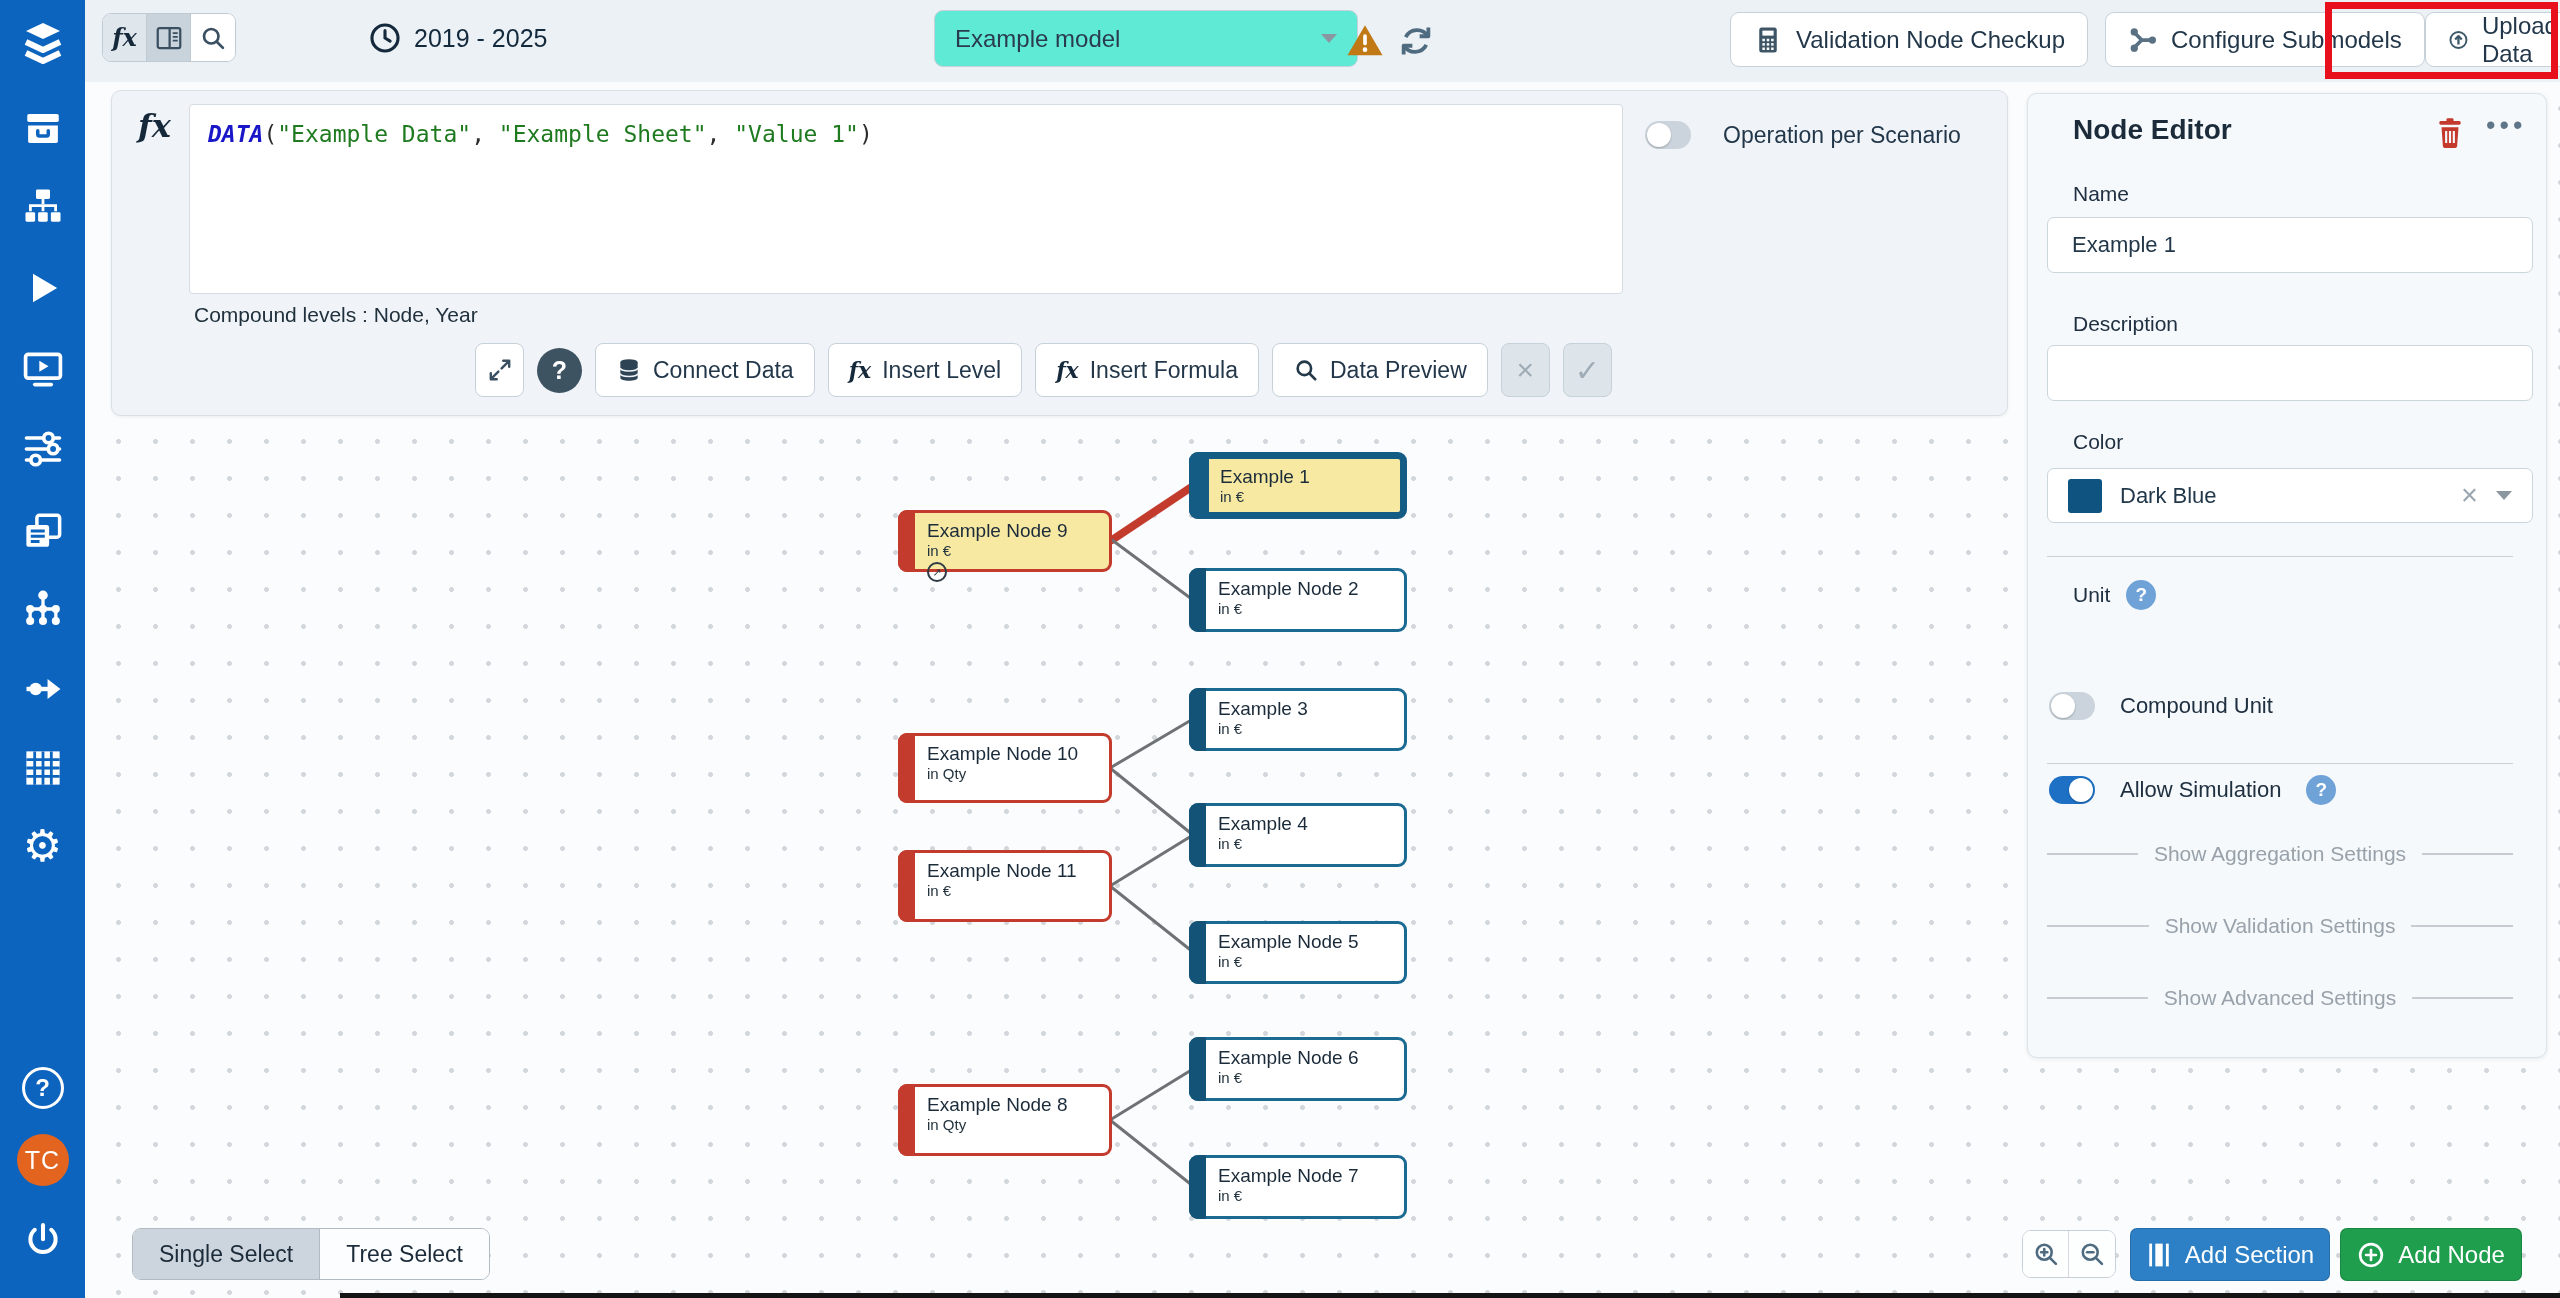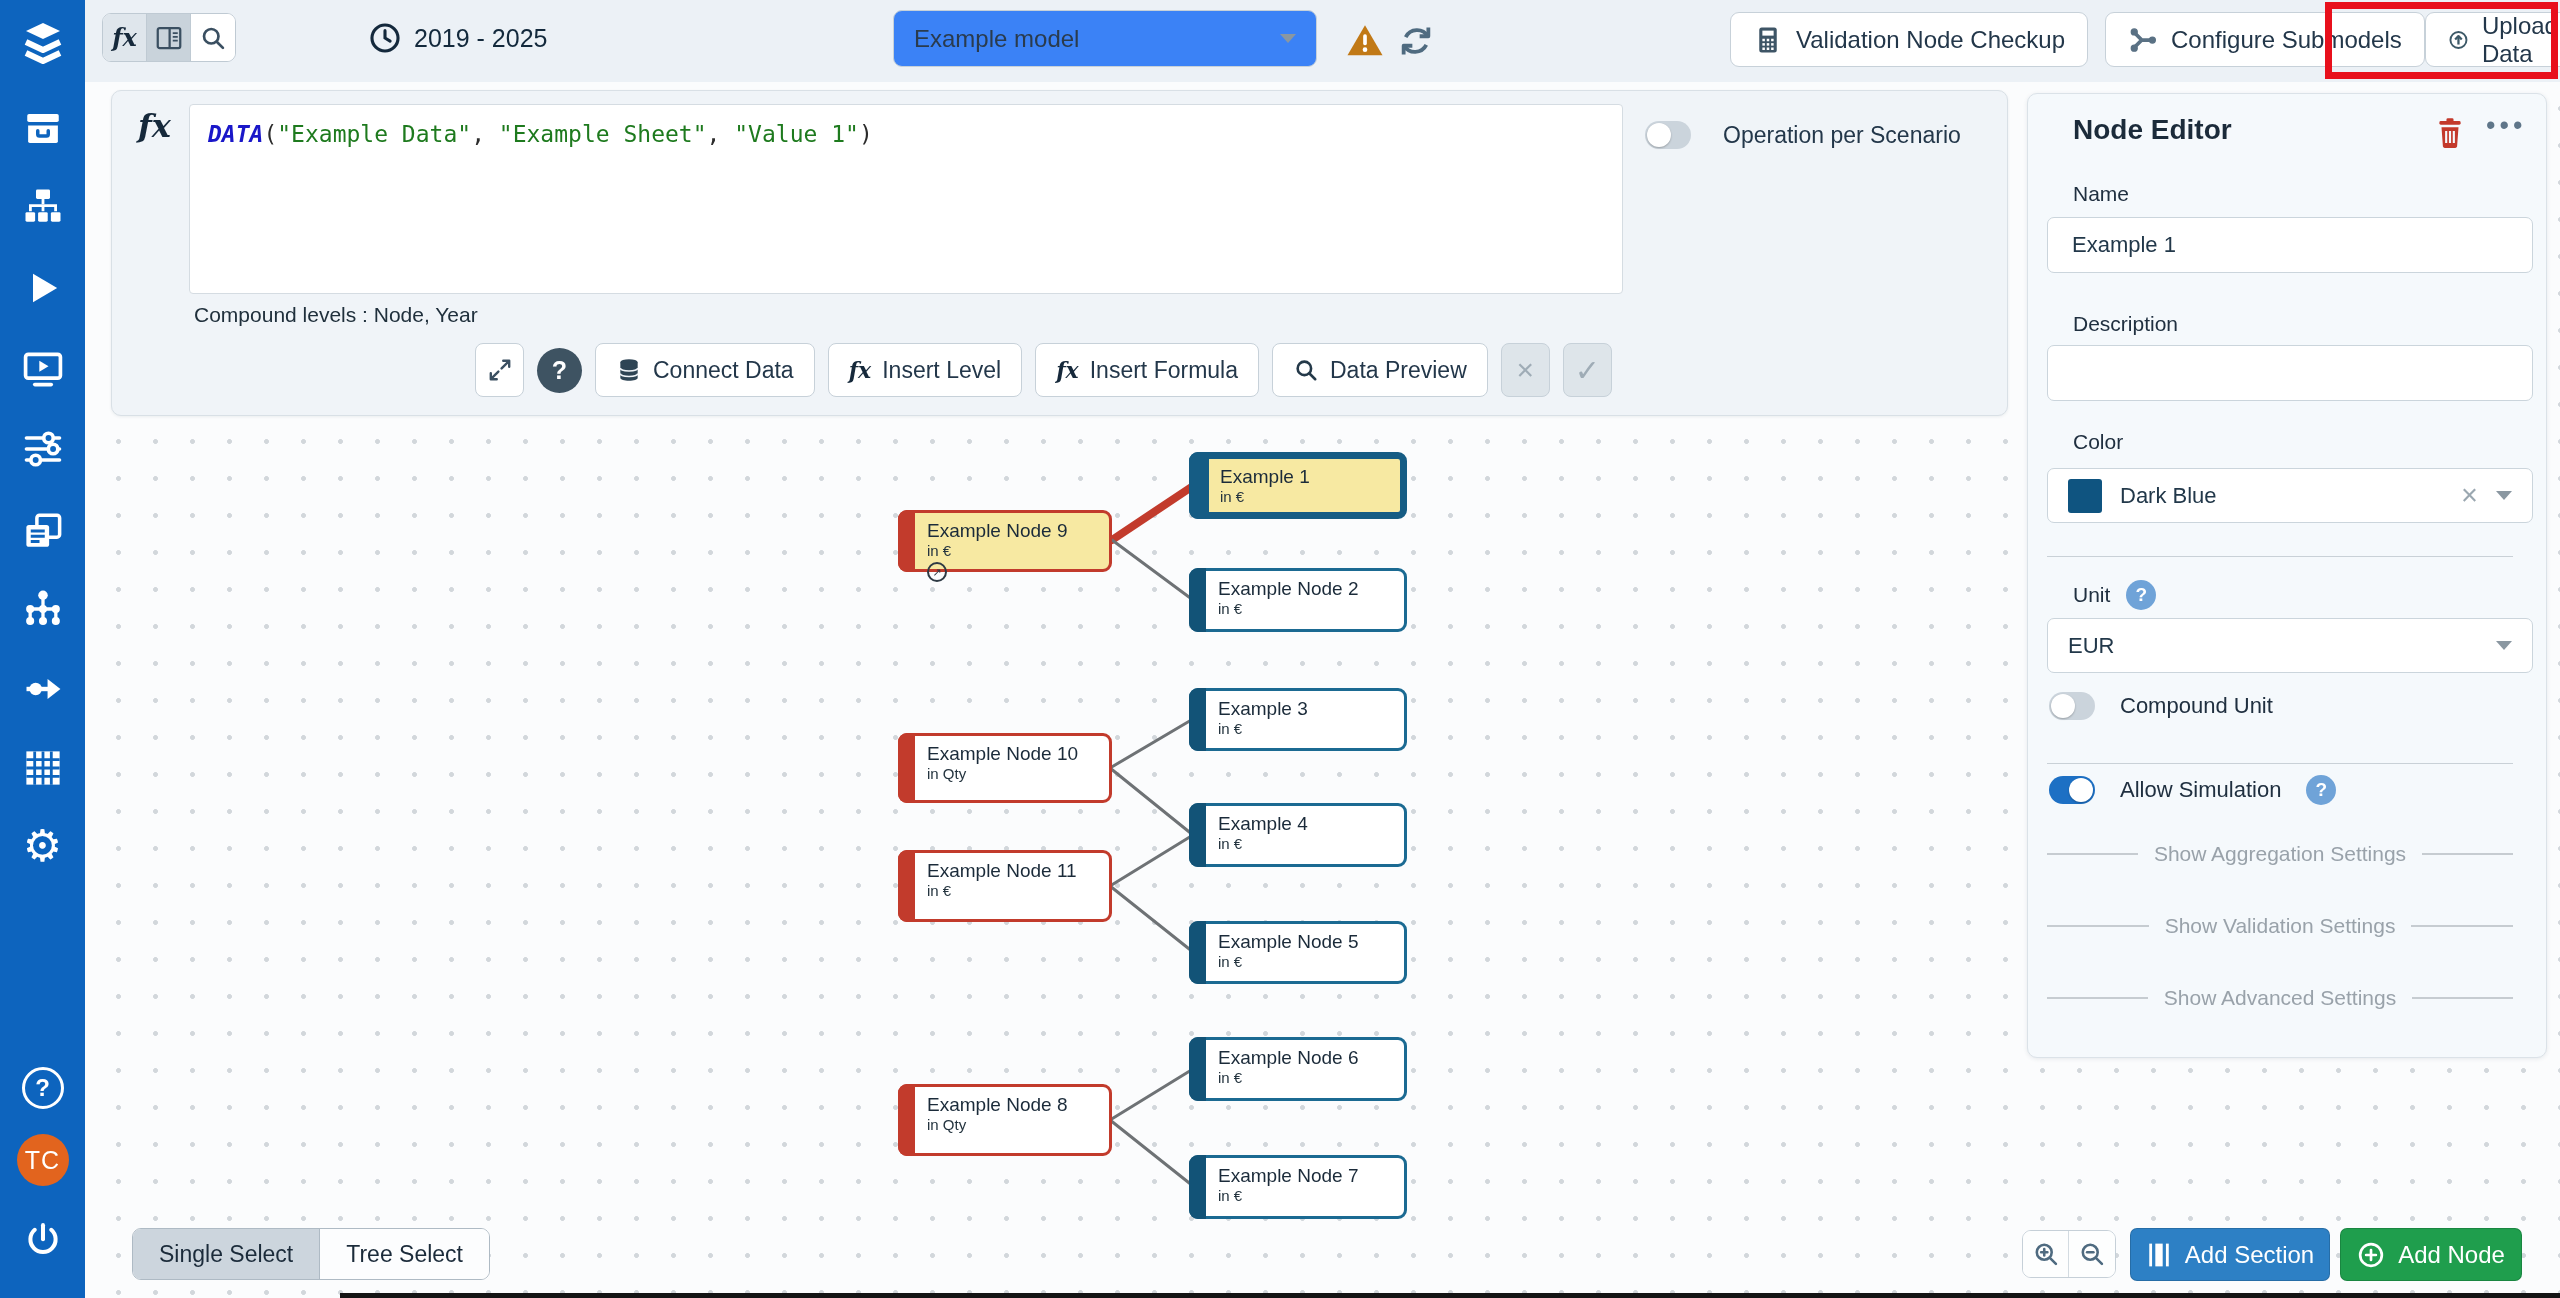--- a/index.html
+++ b/index.html
@@ -19,21 +19,21 @@
   .topbar { position:absolute; left:85px; top:0; width:2475px; height:82px; background:#ECF1F6; z-index:10; }
   .btn-group { position:absolute; display:inline-flex; border:1.5px solid #BFCAD3; border-radius:9px; overflow:hidden; background:#fff; }
   .bg-seg { width:44px; height:47px; display:flex; align-items:center; justify-content:center; border-right:1.5px solid #BFCAD3; }
   .bg-seg:last-child { border-right:none; }
   .seg-fx { background:#DFE6EC; }
   .seg-table { background:#C9D3DB; }
   .seg-search { background:#FFFFFF; }
   .fx-glyph { font-family:"DejaVu Serif", serif; font-style:italic; font-weight:bold; color:#16293B; }
   .clock-row { position:absolute; left:283px; top:21px; display:flex; align-items:center; gap:12px; }
   .year-text { font-size:25px; color:#13293C; }
-  .model-select { position:absolute; left:808px; top:10px; width:424px; height:57px; background:#3b82f6; border:1.5px solid #C7D1D9; border-radius:9px; display:flex; align-items:center; padding:0 20px; }
+  .model-select { position:absolute; left:849px; top:10px; width:424px; height:57px; background:#5eead4; border:1.5px solid #C7D1D9; border-radius:9px; display:flex; align-items:center; padding:0 20px; }
   .model-select span.val { font-size:24px; color:#2A3B4D; flex:1; }
   .chevron { width:0; height:0; border-left:8px solid transparent; border-right:8px solid transparent; border-top:9px solid #8A97A1; }
   .tb-icon { position:absolute; top:0; height:82px; display:flex; align-items:center; }
   .tb-btn { position:absolute; top:12px; height:55px; background:#fff; border:1.5px solid #C7D1D9; border-radius:9px; display:flex; align-items:center; gap:13px; padding:0 22px; font-size:24px; color:#23374A; }
   .hl-red { position:absolute; left:2325px; top:2px; width:233px; height:77px; border:7px solid #E8101C; z-index:55; pointer-events:none; }
   
   .canvas {
     position:absolute; left:85px; top:82px; width:2475px; height:1216px;
     background-color:#FBFCFD;
     background-image:radial-gradient(#D2D7DB 2.2px, transparent 2.4px);
@@ -438,24 +438,20 @@
   </div>
 
   <div class="ne-divider" style="top:462px"></div>
 
   <label class="ne-label" style="top:486px; display:flex; align-items:center; gap:16px;">
     <span>Unit</span>
     <span class="help-blue">
         <i style="font-style:normal">?</i>
       </span>
   </label>
-  <div class="ne-select" style="top:524px">
-    <span class="val">EUR</span>
-    <span class="chevron"></span>
-  </div>
 
   <div class="ne-toggle-row" style="top:598px">
     <div class="toggle">
         <span class="knob"></span>
       </div>
     <span class="lbl">Compound Unit</span>
   </div>
 
   <div class="ne-divider" style="top:669px"></div>
 

